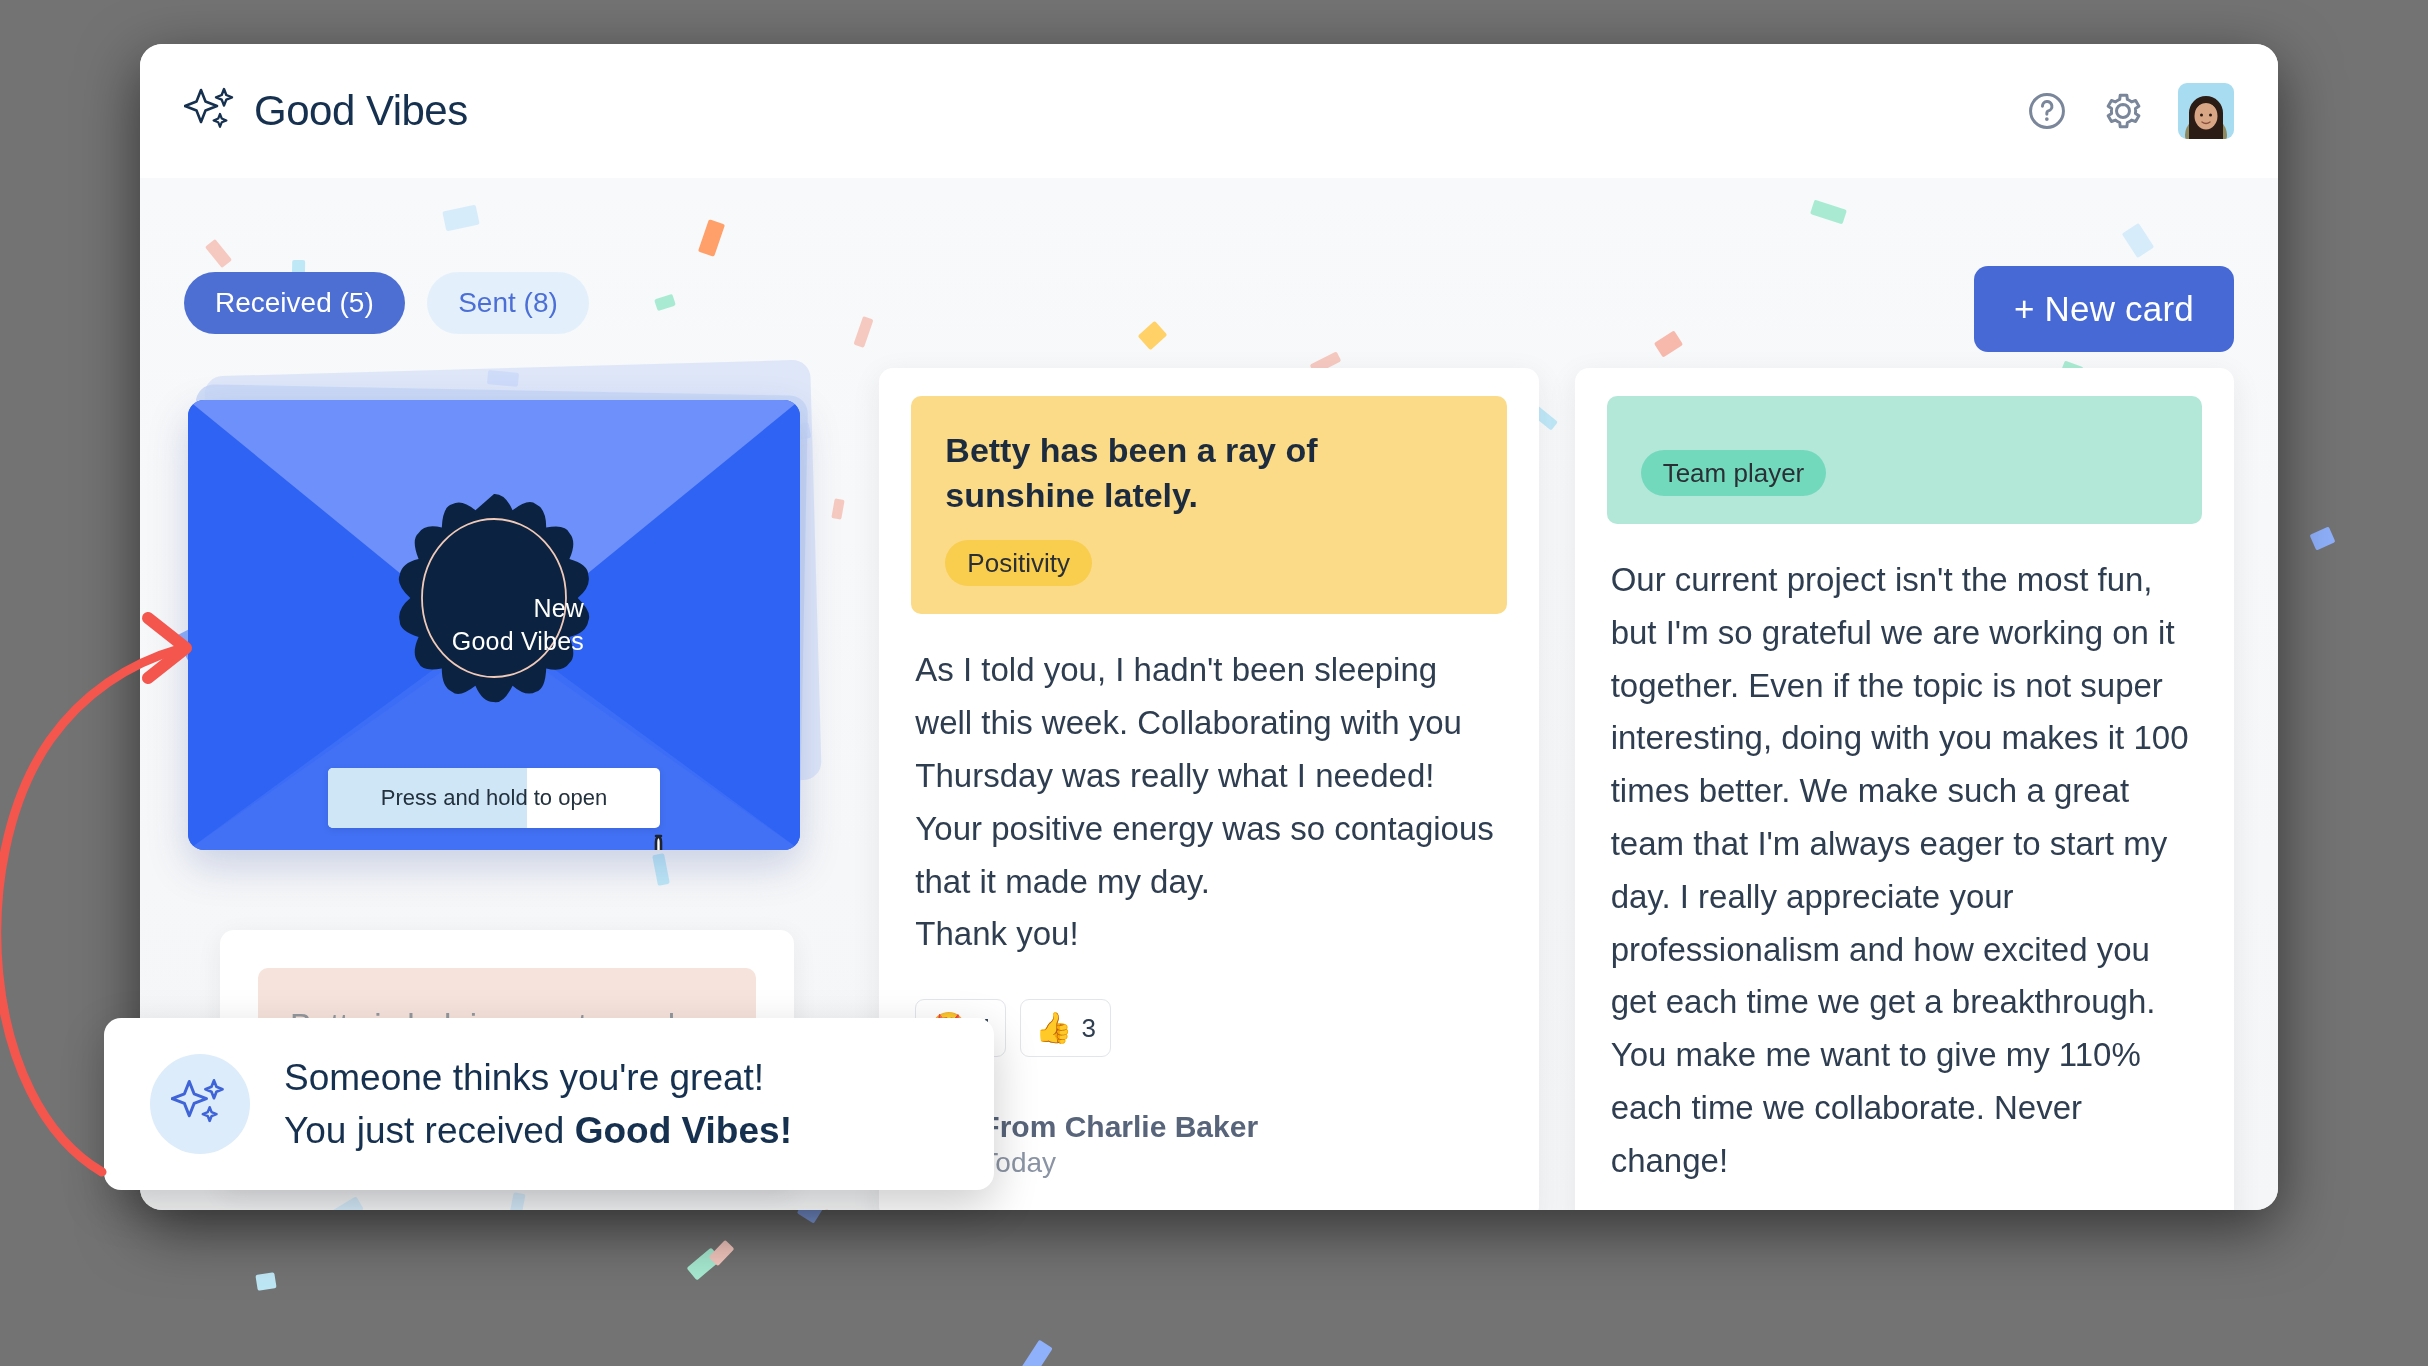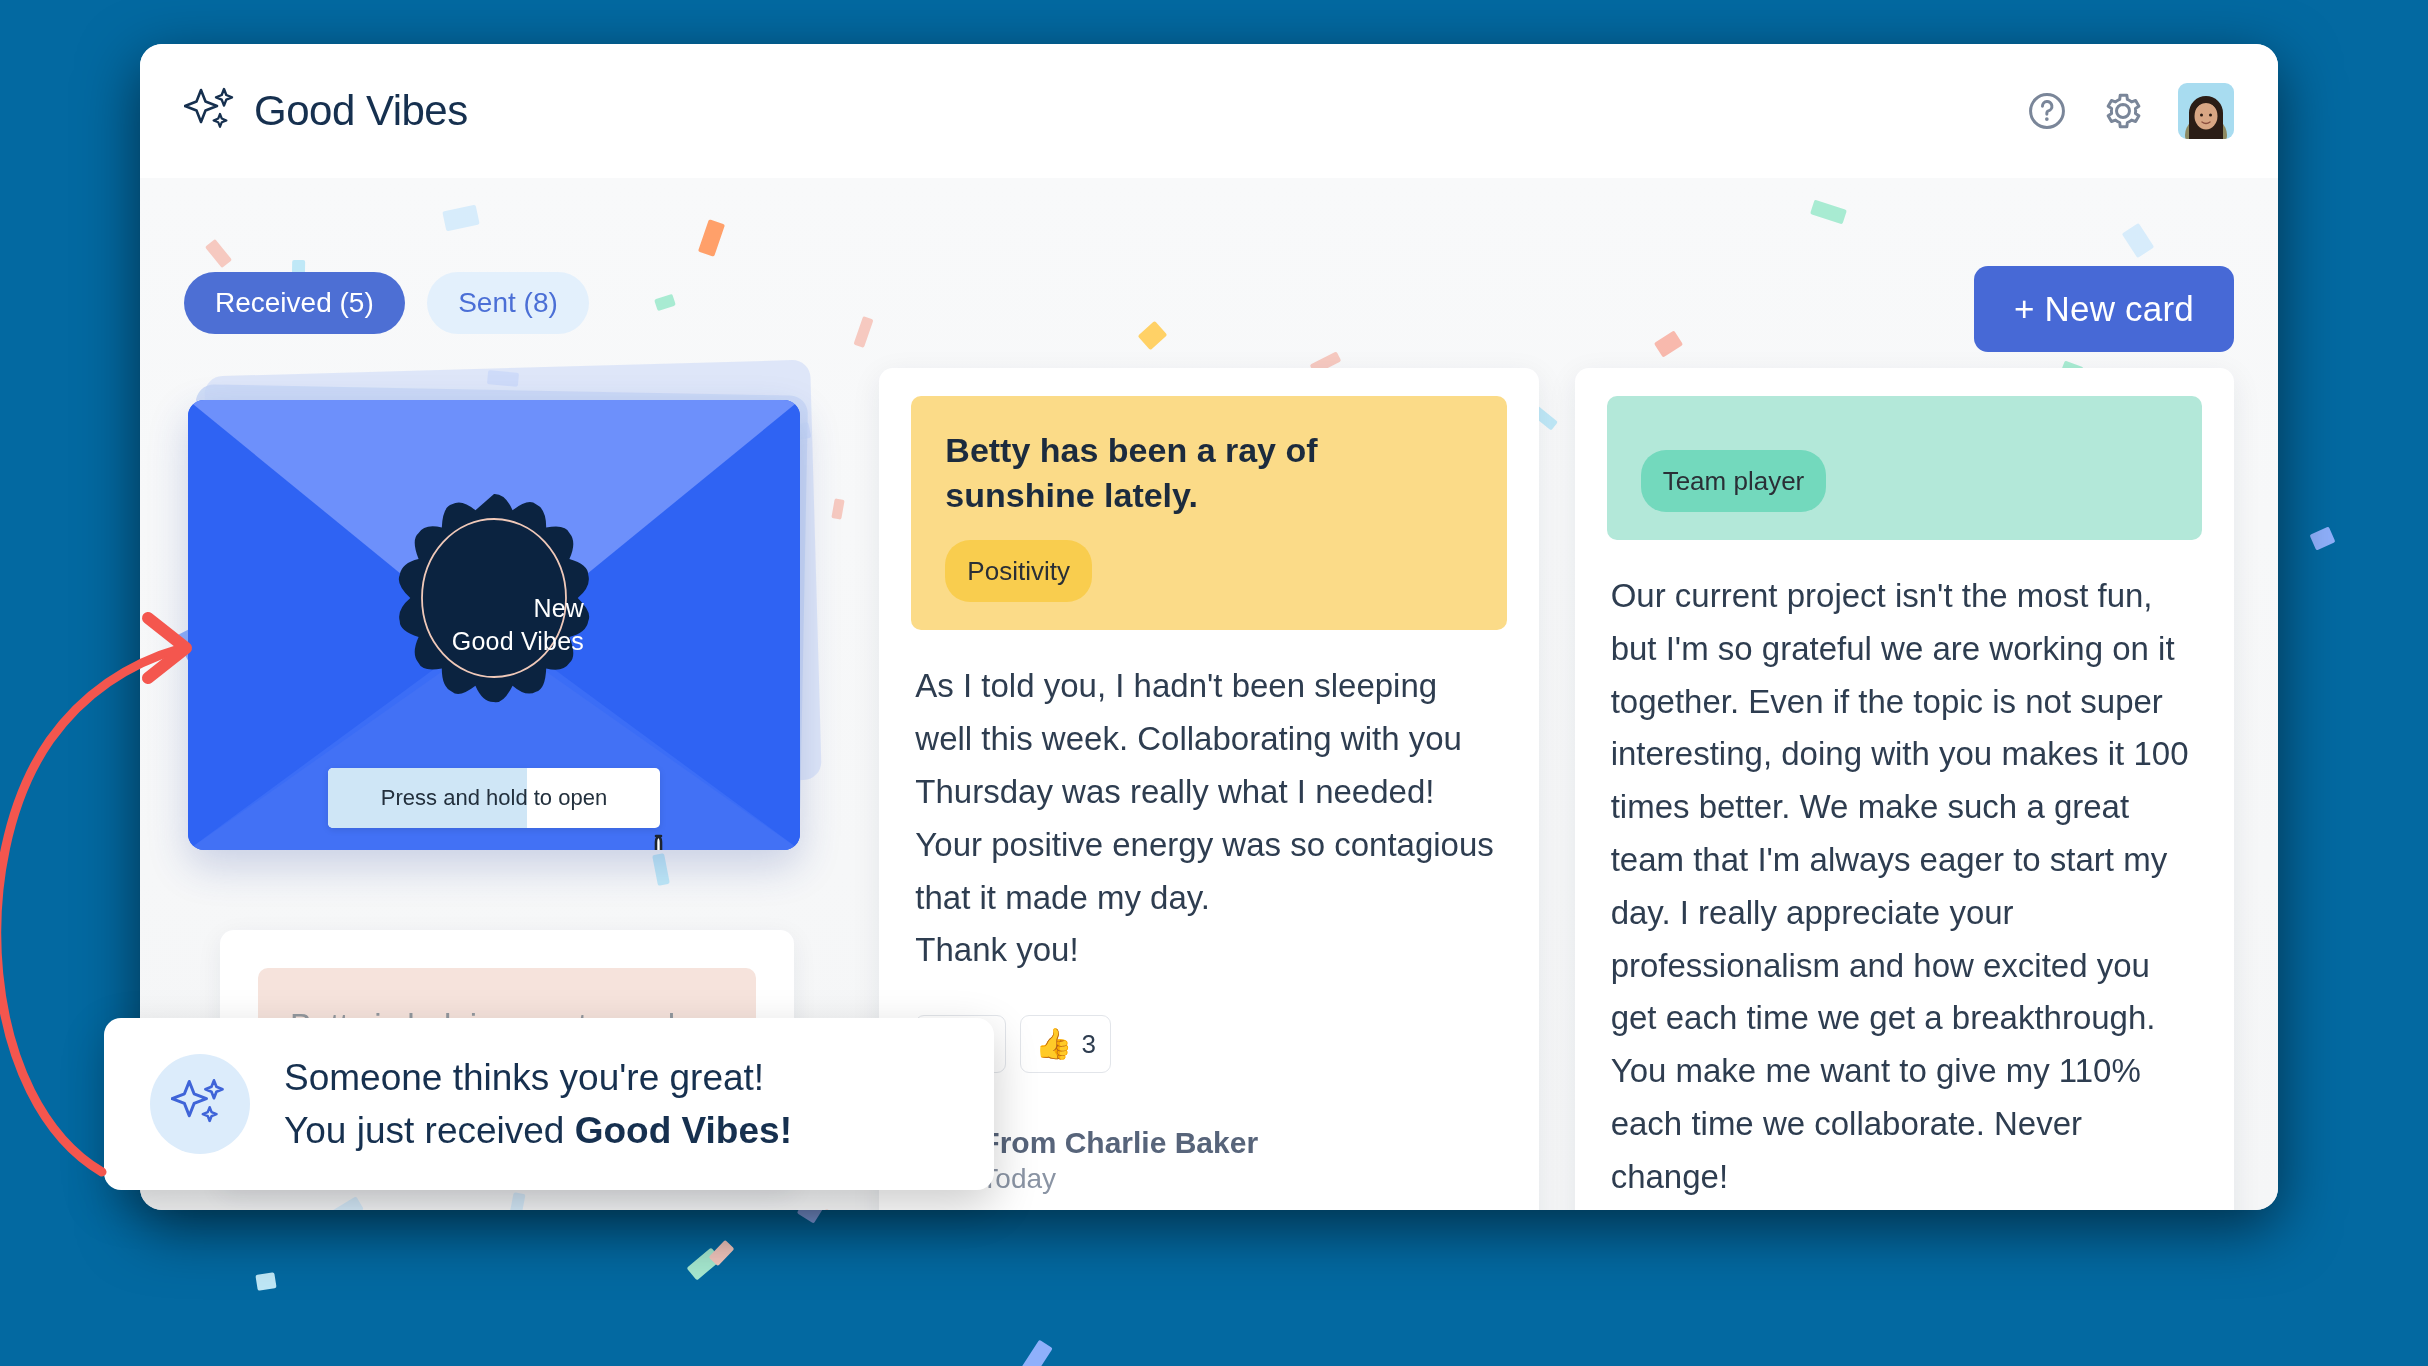--- a/index.html
+++ b/index.html
@@ -1,20 +1,20 @@
 <!DOCTYPE html>
 <html><head>
 <meta charset="utf-8">
 <style>
   html,body{margin:0;padding:0;background:#000;}
   body{width:2428px;height:1366px;overflow:hidden;position:relative;
        font-family:"Liberation Sans","DejaVu Sans",sans-serif;}
 
   
-  #stage{position:absolute;inset:0;background:#0369a1;overflow:hidden;}
+  #stage{position:absolute;inset:0;background:#737373;overflow:hidden;}
 
   
   #window{position:absolute;left:140px;top:44px;width:2138px;height:1166px;
           background:#f7f8f9;border-radius:22px;overflow:hidden;
           box-shadow:0 18px 60px rgba(0,0,0,.55);}
 
   
   #appbar{position:absolute;left:0;top:0;width:100%;height:134px;background:#fff;
           display:flex;align-items:center;padding:0 44px;box-sizing:border-box;}
   #brand{display:flex;align-items:center;gap:16px;}
@@ -82,21 +82,21 @@
             background:#f6e3dc;border-radius:10px;padding:36px 32px 0;box-sizing:border-box;}
   #pinkTitle{font-size:33px;line-height:1.34;color:#93989e;}
 
   
   .msgCard{position:absolute;left:0;right:0;top:0;background:#fff;border-radius:14px;
            box-shadow:0 8px 30px rgba(30,40,70,.08);padding:28px 32px 40px;box-sizing:border-box;}
   .msgHead{border-radius:10px;padding:32px 34px 28px;}
   .msgHead.yellow{background:#fbdb88;}
   .msgHead.green{background:#b3e8d9;}
   .msgTitle{font-size:34px;line-height:1.33;color:#1c2b3e;font-weight:bold;}
-  .msgTag{display:inline-flex;align-items:center;height:62px;padding:0 22px;
+  .msgTag{display:inline-flex;align-items:center;height:46px;padding:0 22px;
           border-radius:25px;font-size:26px;margin-top:22px;color:#2a2f36;}
   .msgTag.yellow{background:#f9cd4e;}
   .msgTag.green{background:#73d9bd;}
   .msgBody{margin-top:30px;font-size:33px;line-height:1.60;color:#2e3d50;
            white-space:pre-line;padding:0 4px;}
   .reactions{display:flex;gap:14px;margin-top:38px;padding-left:4px;}
   .reaction{display:inline-flex;align-items:center;gap:9px;height:56px;padding:0 14px;
             border:1px solid #e2e5ea;border-radius:9px;background:#fff;cursor:pointer;}
   .reaction .emo{font-size:30px;line-height:1;}
   .reaction .cnt{font-size:26px;color:#2e3d50;}

